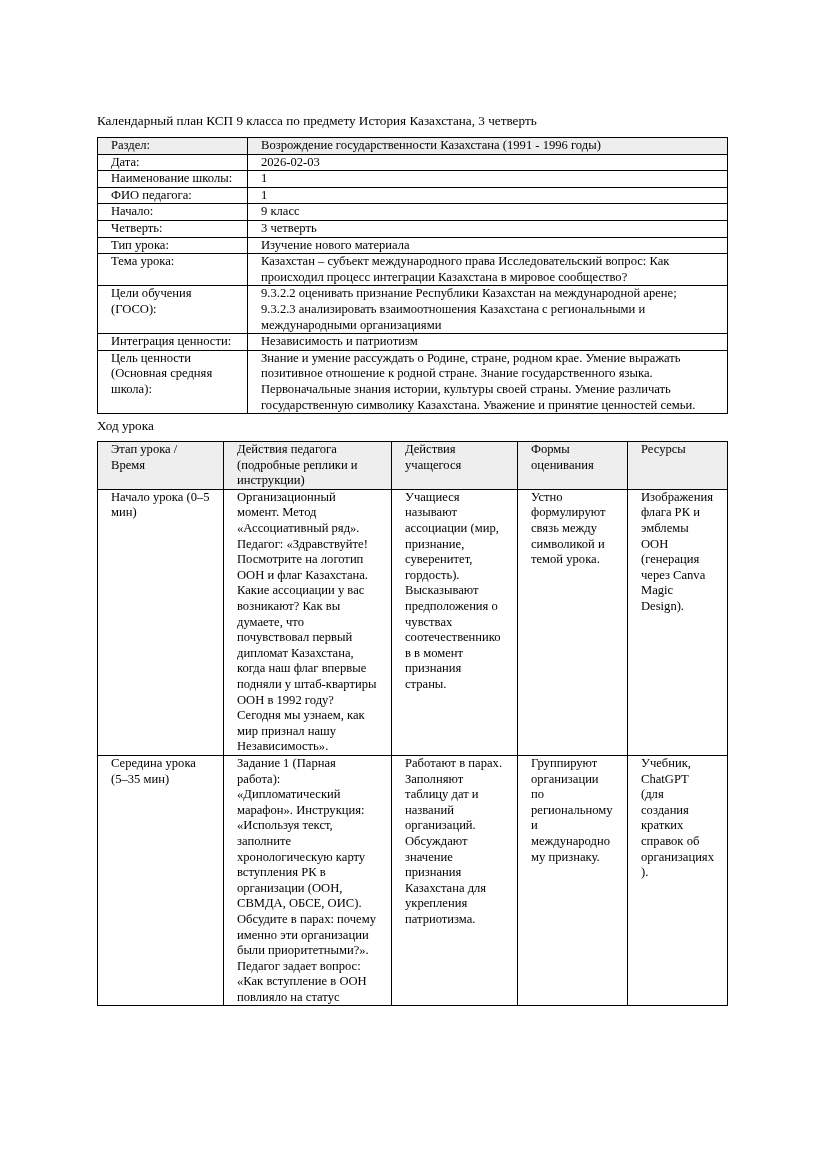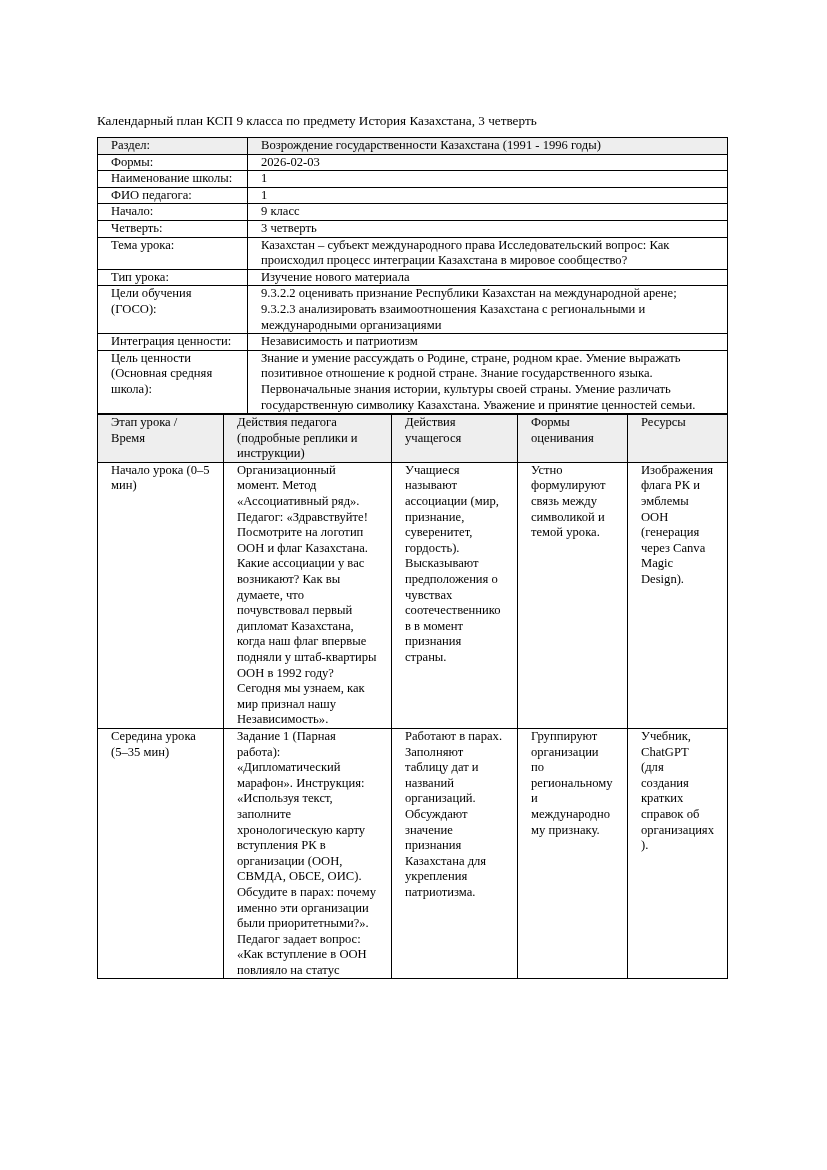--- a/index.html
+++ b/index.html
@@ -73,63 +73,64 @@
     <colgroup>
         <col class="c-label">
         <col class="c-value">
       </colgroup>
     <tbody>
       <tr class="shaded">
         <td>Раздел:</td>
         <td>Возрождение государственности Казахстана (1991 - 1996 годы)</td>
       </tr>
       <tr>
-        <td>Формы:</td>
+        <td>Дата:</td>
         <td>2026-02-03</td>
       </tr>
       <tr>
         <td>Наименование школы:</td>
         <td>1</td>
       </tr>
       <tr>
         <td>ФИО педагога:</td>
         <td>1</td>
       </tr>
       <tr>
         <td>Начало:</td>
         <td>9 класс</td>
       </tr>
       <tr>
         <td>Четверть:</td>
         <td>3 четверть</td>
       </tr>
       <tr>
+        <td>Тип урока:</td>
+        <td>Изучение нового материала</td>
+      </tr>
+      <tr>
         <td>Тема урока:</td>
         <td>Казахстан – субъект международного права Исследовательский вопрос: Как происходил процесс интеграции Казахстана в мировое сообщество?</td>
-      </tr>
-      <tr>
-        <td>Тип урока:</td>
-        <td>Изучение нового материала</td>
       </tr>
       <tr>
         <td>Цели обучения (ГОСО):</td>
         <td>9.3.2.2 оценивать признание Республики Казахстан на международной арене;
 9.3.2.3 анализировать взаимоотношения Казахстана с региональными и международными организациями</td>
       </tr>
       <tr>
         <td>Интеграция ценности:</td>
         <td>Независимость и патриотизм</td>
       </tr>
       <tr>
         <td>Цель ценности (Основная средняя школа):</td>
         <td>Знание и умение рассуждать о Родине, стране, родном крае. Умение выражать позитивное отношение к родной стране. Знание государственного языка. Первоначальные знания истории, культуры своей страны. Умение различать государственную символику Казахстана. Уважение и принятие ценностей семьи.</td>
       </tr>
     </tbody>
   </table>
 
+  <p class="section-heading">Ход урока</p>
 
   <table class="doc-table">
     <colgroup>
         <col class="l1">
         <col class="l2">
         <col class="l3">
         <col class="l4">
         <col class="l5">
       </colgroup>
     <tbody>

